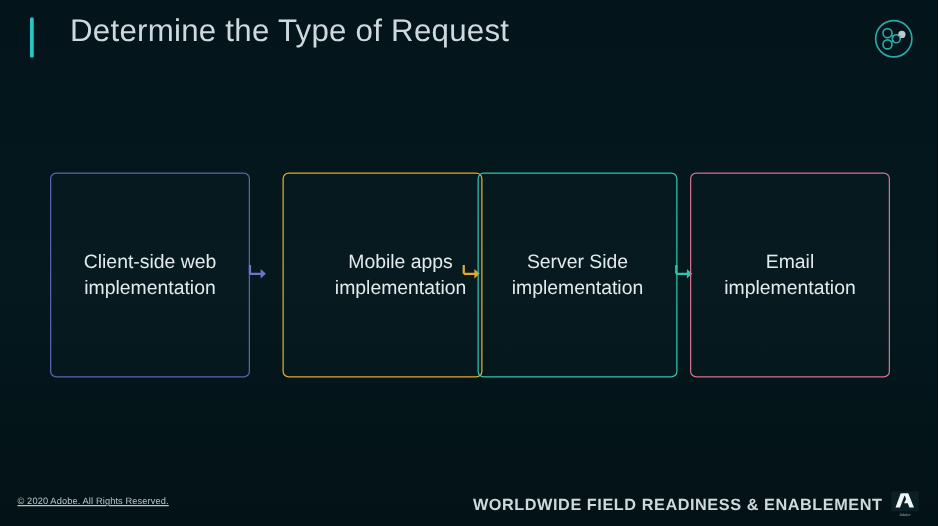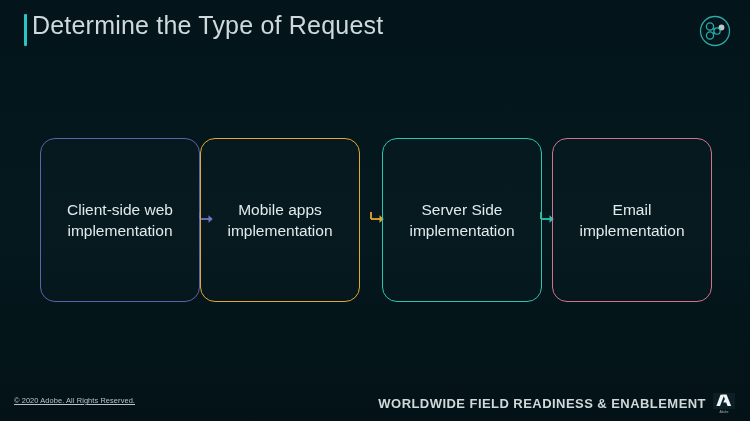--- a/index.html
+++ b/index.html
@@ -27,21 +27,21 @@
   }
   #title-accent {
     position: absolute;
     left: 24px; top: 14px;
     width: 3px; height: 32px;
     background: #29c6c6;
     border-radius: 1px;
   }
   #page-title {
     position: absolute;
-    left: 32px; top: 11px;
+    left: 56px; top: 11px;
     font-size: 25px;
     font-weight: 400;
     letter-spacing: 0.2px;
     color: #cfd9dd;
     white-space: nowrap;
   }
   #brand-icon {
     position: absolute;
     right: 17px; top: 13px;
     width: 36px; height: 36px;
@@ -53,21 +53,21 @@
     left: 0; top: 138px;
     width: 750px; height: 166px;
   }
   .node {
     position: absolute;
     top: 0;
     width: 160px;
     height: 164px;
     box-sizing: border-box;
     border: 1.6px solid #666;
-    border-radius: 15px;
+    border-radius: 5px;
     background: rgba(255,255,255,0.012);
     display: flex;
     align-items: center;
     justify-content: center;
   }
   .node-label {
     font-size: 15.5px;
     line-height: 1.38;
     color: #e2eaec;
     text-align: center;
@@ -142,21 +142,21 @@
     </div>
 
     <div class="arrow" style="left:196px;">
       <svg viewBox="0 0 22 22" width="22" height="22">
         <path d="M4 11 H15" stroke="#6f74c4" stroke-width="1.8" fill="none"></path>
         <path d="M12.5 7.2 L16.8 11 L12.5 14.8 Z" fill="#6f74c4"></path>
         <path d="M4 4 V11" stroke="#6f74c4" stroke-width="1.8" fill="none"></path>
       </svg>
     </div>
 
-    <div class="node" style="left:200px; border-color:#e0a92f;">
+    <div class="node" style="left:226px; border-color:#e0a92f;justify-content:flex-end;">
       <div class="node-label">
         <span>Mobile apps</span><br>
         <span>implementation</span>
       </div>
     </div>
 
     <div class="arrow" style="left:367px;">
       <svg viewBox="0 0 22 22" width="22" height="22">
         <path d="M4 11 H15" stroke="#e0a92f" stroke-width="1.8" fill="none"></path>
         <path d="M12.5 7.2 L16.8 11 L12.5 14.8 Z" fill="#e0a92f"></path>

